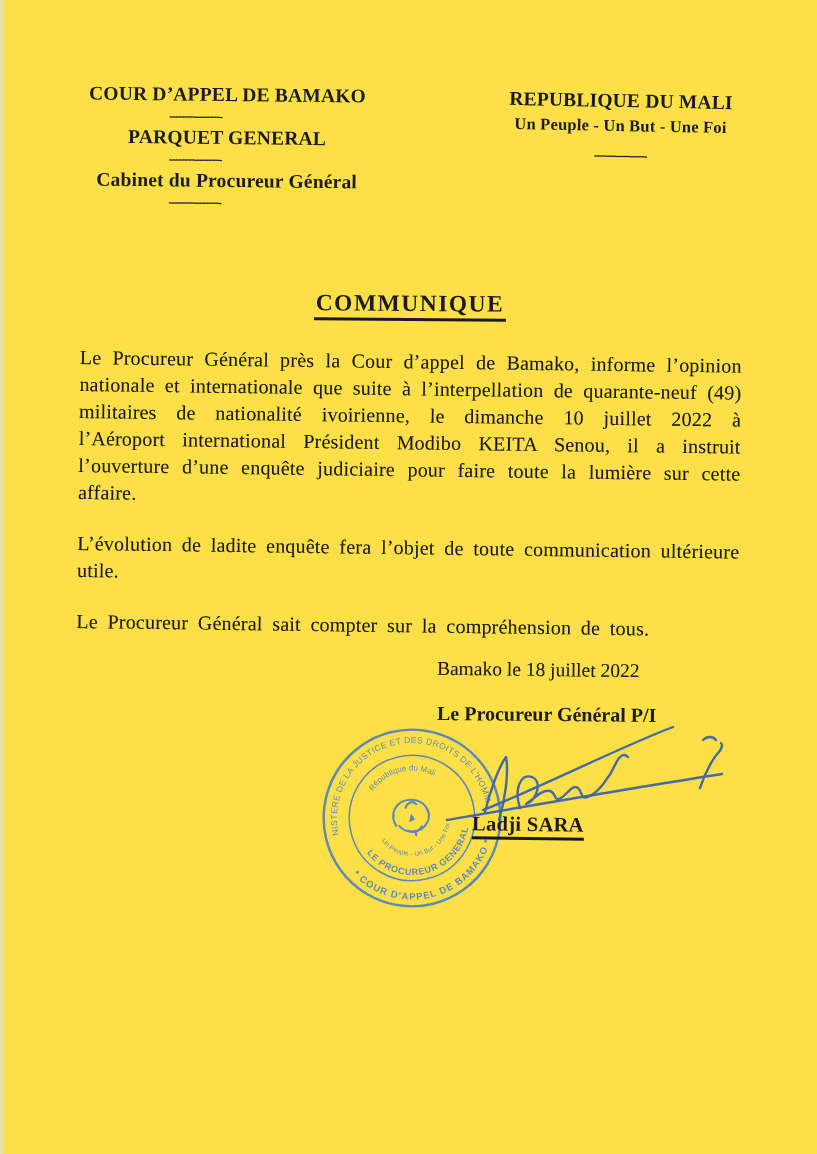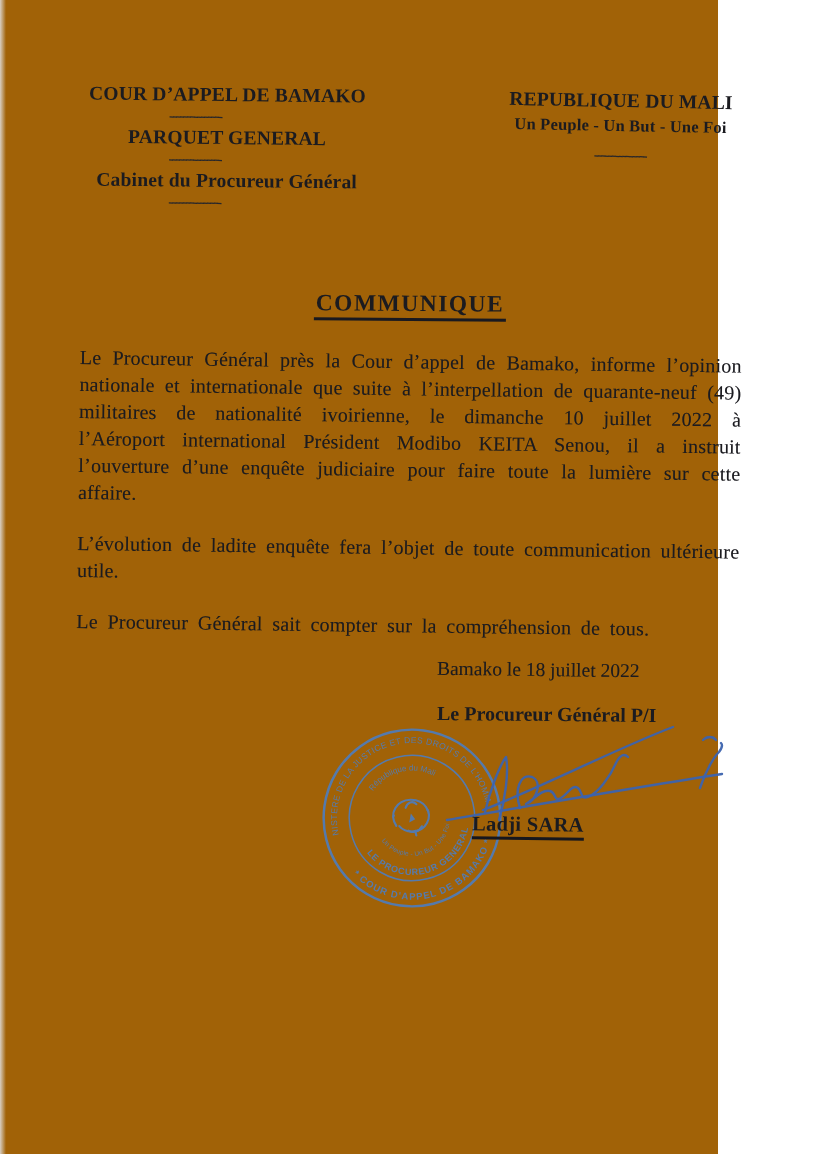--- a/index.html
+++ b/index.html
@@ -1,20 +1,20 @@
 <!DOCTYPE html>
 <html><head>
 <meta charset="utf-8">
 <style>
   html,body{margin:0;padding:0;}
   body{
     width:817px;height:1154px;background:#ffffff;position:relative;overflow:hidden;
     font-family:"Liberation Serif","DejaVu Serif",serif;color:#1b1b20;
   }
-  .page{position:absolute;left:0;top:0;width:718px;height:1154px;background:#a16207;}
+  .page{position:absolute;left:0;top:0;width:817px;height:1154px;background:#fde047;}
   .scan-edge{position:absolute;left:0;top:0;bottom:0;width:6px;
     background:linear-gradient(to right,#e2e2e4,rgba(255,255,255,0));opacity:.85;}
 
   
   .hdr-left{position:absolute;left:82px;top:84px;width:290px;text-align:center;transform:rotate(.6deg);}
   .hdr-right{position:absolute;left:498px;top:90px;width:245px;text-align:center;transform:rotate(1.1deg);}
   .hdr-line{font-weight:bold;font-size:19.5px;line-height:22px;letter-spacing:.2px;white-space:nowrap;}
   .hdr-right .small{font-size:16.5px;margin-top:3px;}
   .sep{font-weight:bold;font-size:15px;line-height:14px;letter-spacing:-1.5px;color:#26262b;
     margin:3px 0 4px 0;white-space:nowrap;}

